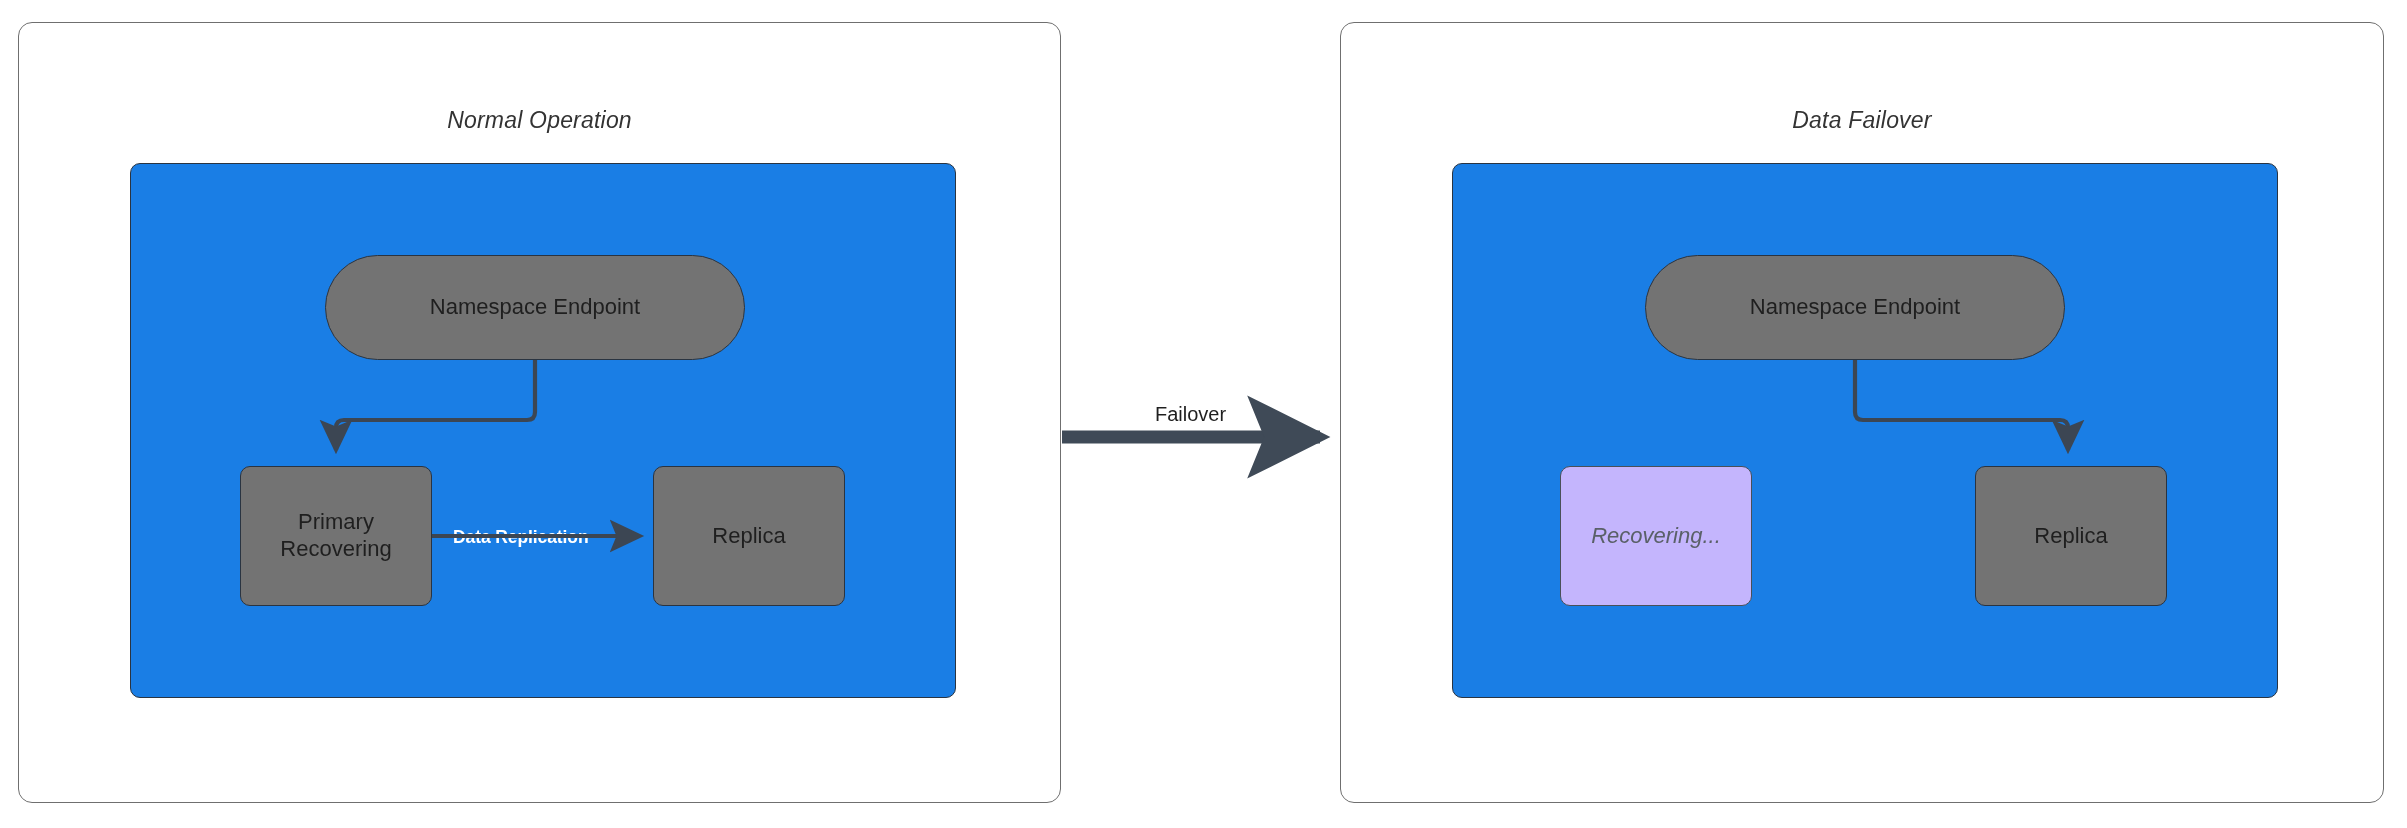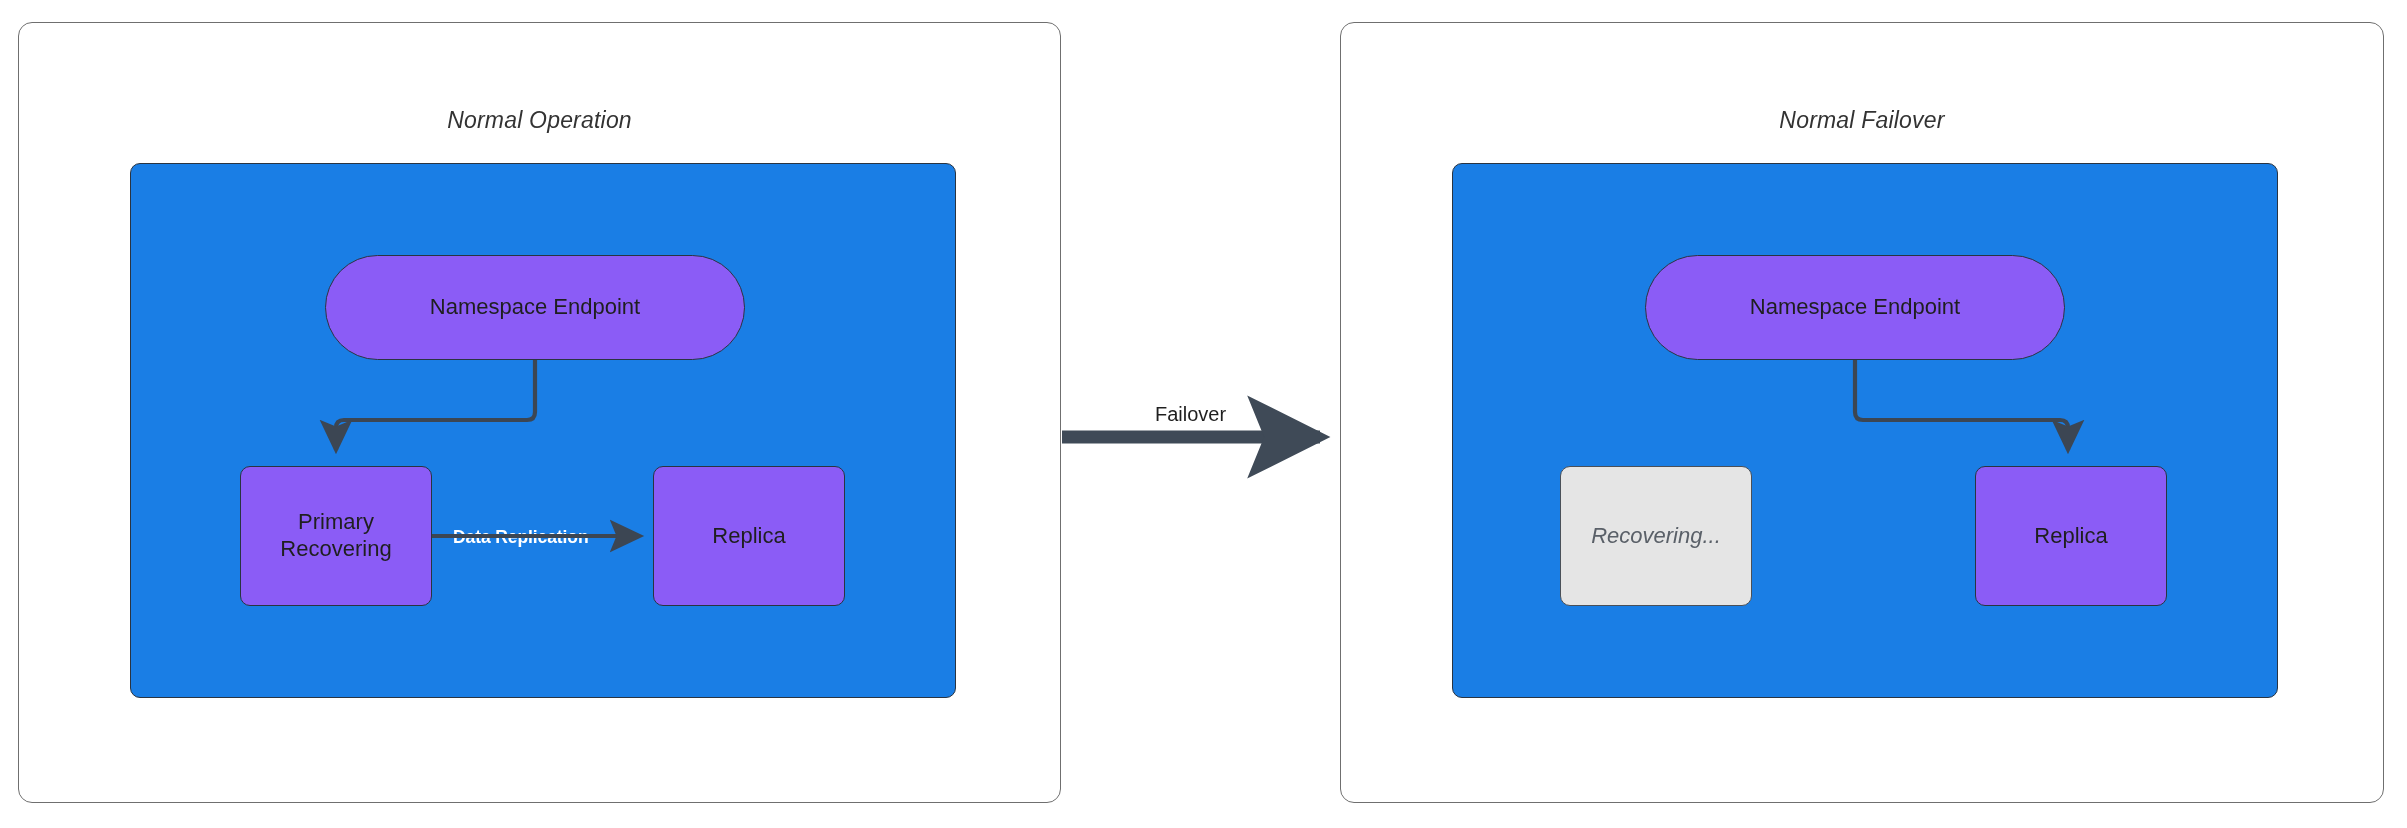--- a/index.html
+++ b/index.html
@@ -59,31 +59,31 @@
   .node {
     position: absolute;
     box-sizing: border-box;
     display: flex;
     align-items: center;
     justify-content: center;
     text-align: center;
     color: #1f1f1f;
     font-size: 22px;
     line-height: 1.22;
-    background: #8b5cf6;
+    background: #737373;
     border: 1.9px solid #2a3441;
   }
   .node.stadium {
     border-radius: 999px;
   }
   .node.rect {
     border-radius: 10px;
   }
   .node.disabled {
-    background: #e5e5e5;
+    background: #c4b5fd;
     border: 1.9px solid #4a5058;
     color: #5a6068;
     font-style: italic;
   }
 
   
   #ep-left      { left: 325px;  top: 255px; width: 420px; height: 105px; }
   #primary-left { left: 240px;  top: 466px; width: 192px; height: 140px; justify-content: center; }
   #replica-left { left: 653px;  top: 466px; width: 192px; height: 140px; }
 
@@ -145,21 +145,21 @@
 
   <div class="node rect" id="replica-left">
     <span>Replica</span>
   </div>
 
   <div class="edge-label-bold" id="lbl-data-replication">Data Replication</div>
 
   <div class="edge-label-plain" id="lbl-failover">Failover</div>
 
   <div class="panel" id="panel-right">
-    <div class="panel-title">Normal Failover</div>
+    <div class="panel-title">Data Failover</div>
   </div>
 
   <div class="blue-box" id="blue-right"></div>
 
   <div class="node stadium" id="ep-right">
     <span>Namespace Endpoint</span>
   </div>
 
   <div class="node rect disabled" id="recovering-right">
     <span>Recovering...</span>

